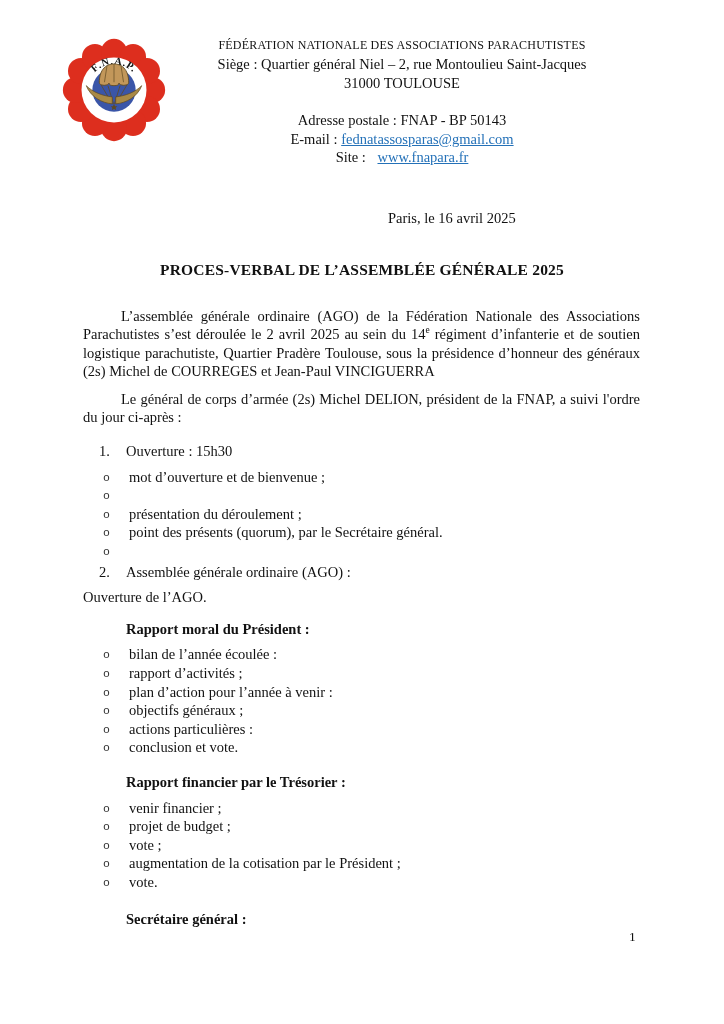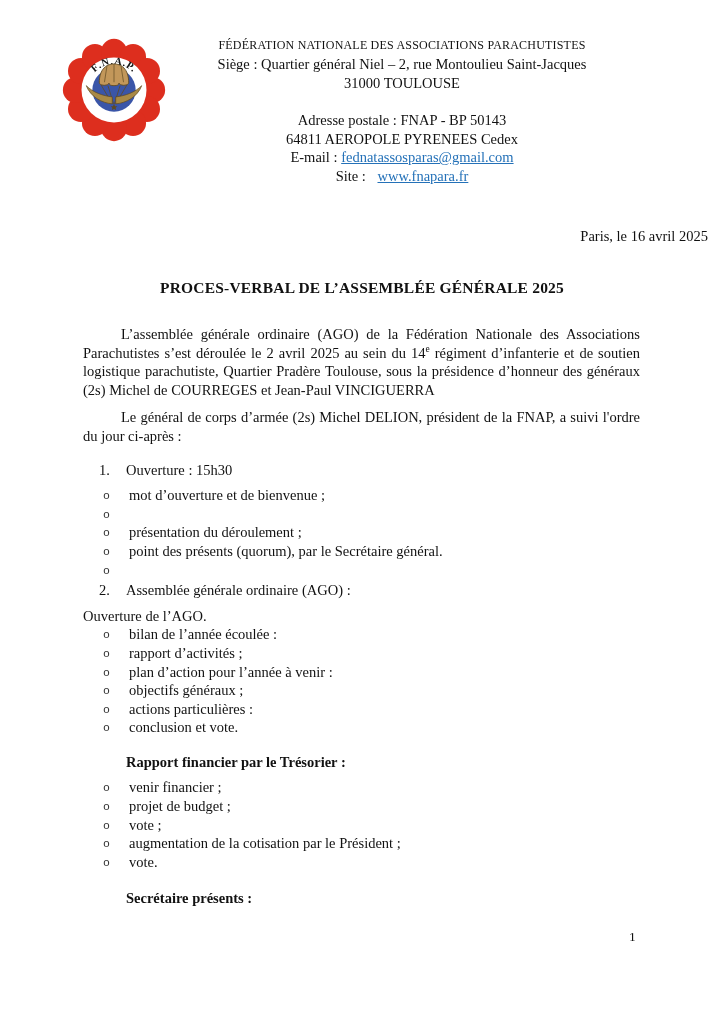--- a/index.html
+++ b/index.html
@@ -14,21 +14,21 @@
   }
   
   .header{position:relative;padding-top:36px;}
   .logo{position:absolute;left:62px;top:38px;width:104px;height:104px;}
   .header-text{margin-left:118px;width:568px;text-align:center;line-height:19px;}
   .org-name{font-size:12px;letter-spacing:.2px;}
   .postal-block{margin-top:18px;line-height:18.5px;}
   .link{color:#2471b8;text-decoration:underline;cursor:pointer;font-family:Liberation Serif, serif;}
   .site-row .link{margin-left:8px;}
   
-  .date-line{margin:42px 16px 0 388px;line-height:19px;text-align:right;}
+  .date-line{margin:42px 0 0 388px;line-height:19px;}
   .doc-title{margin-top:33px;text-align:center;font-weight:bold;font-size:15.5px;letter-spacing:.2px;}
   
   .body{margin:28px 84px 0 83px;line-height:18.6px;}
   .para{margin:0;text-align:justify;text-indent:38px;}
   .para + .para{margin-top:9px;}
   sup{font-size:9.5px;line-height:0;}
   .agenda-head{font-weight:normal;margin-top:15px;margin-bottom:7px;padding-left:16px;}
   .agenda-head .num{display:inline-block;width:27px;}
   .sub-heading{font-weight:bold;margin-top:13px;margin-bottom:7px;padding-left:43px;}
   .plain-line{margin-top:7px;}
@@ -83,21 +83,20 @@
       </g>
     </svg>
 
     <div class="header-text">
       <div class="org-name">FÉDÉRATION NATIONALE DES ASSOCIATIONS PARACHUTISTES</div>
       <div>Siège : Quartier général Niel – 2, rue Montoulieu Saint-Jacques</div>
       <div>31000 TOULOUSE</div>
 
       <div class="postal-block">
         <div>Adresse postale : FNAP - BP 50143</div>
-        <div>64811 AEROPOLE PYRENEES Cedex</div>
         <div>
           <span>E-mail :</span>
           <a class="link">fednatassosparas@gmail.com</a>
         </div>
         <div class="site-row">
           <span>Site :</span>
           <a class="link">www.fnapara.fr</a>
         </div>
       </div>
     </div>
@@ -121,36 +120,37 @@
       <li><span class="blt">o</span><span>présentation du déroulement ;</span></li>
       <li><span class="blt">o</span><span>point des présents (quorum), par le Secrétaire général.</span></li>
       <li><span class="blt">o</span><span></span></li>
     </ul>
 
     <div class="agenda-head" style="margin-top:2px;">
       <span class="num">2.</span><span>Assemblée générale ordinaire (AGO) :</span>
     </div>
     <div class="plain-line">Ouverture de l’AGO.</div>
 
+    <div class="sub-heading">Rapport moral du Président :</div>
     <ul class="bullets">
       <li><span class="blt">o</span><span>bilan de l’année écoulée :</span></li>
       <li><span class="blt">o</span><span>rapport d’activités ;</span></li>
       <li><span class="blt">o</span><span>plan d’action pour l’année à venir :</span></li>
       <li><span class="blt">o</span><span>objectifs généraux ;</span></li>
       <li><span class="blt">o</span><span>actions particulières :</span></li>
       <li><span class="blt">o</span><span>conclusion et vote.</span></li>
     </ul>
 
     <div class="sub-heading" style="margin-top:16px;">Rapport financier par le Trésorier :</div>
     <ul class="bullets">
       <li><span class="blt">o</span><span>venir financier ;</span></li>
       <li><span class="blt">o</span><span>projet de budget ;</span></li>
       <li><span class="blt">o</span><span>vote ;</span></li>
       <li><span class="blt">o</span><span>augmentation de la cotisation par le Président ;</span></li>
       <li><span class="blt">o</span><span>vote.</span></li>
     </ul>
 
-    <div class="sub-heading" style="margin-top:18px;">Secrétaire présents :</div>
+    <div class="sub-heading" style="margin-top:18px;">Secrétaire général :</div>
 
   </div>
 
   <div class="page-num">1</div>
 </div>
 
 </body></html>

